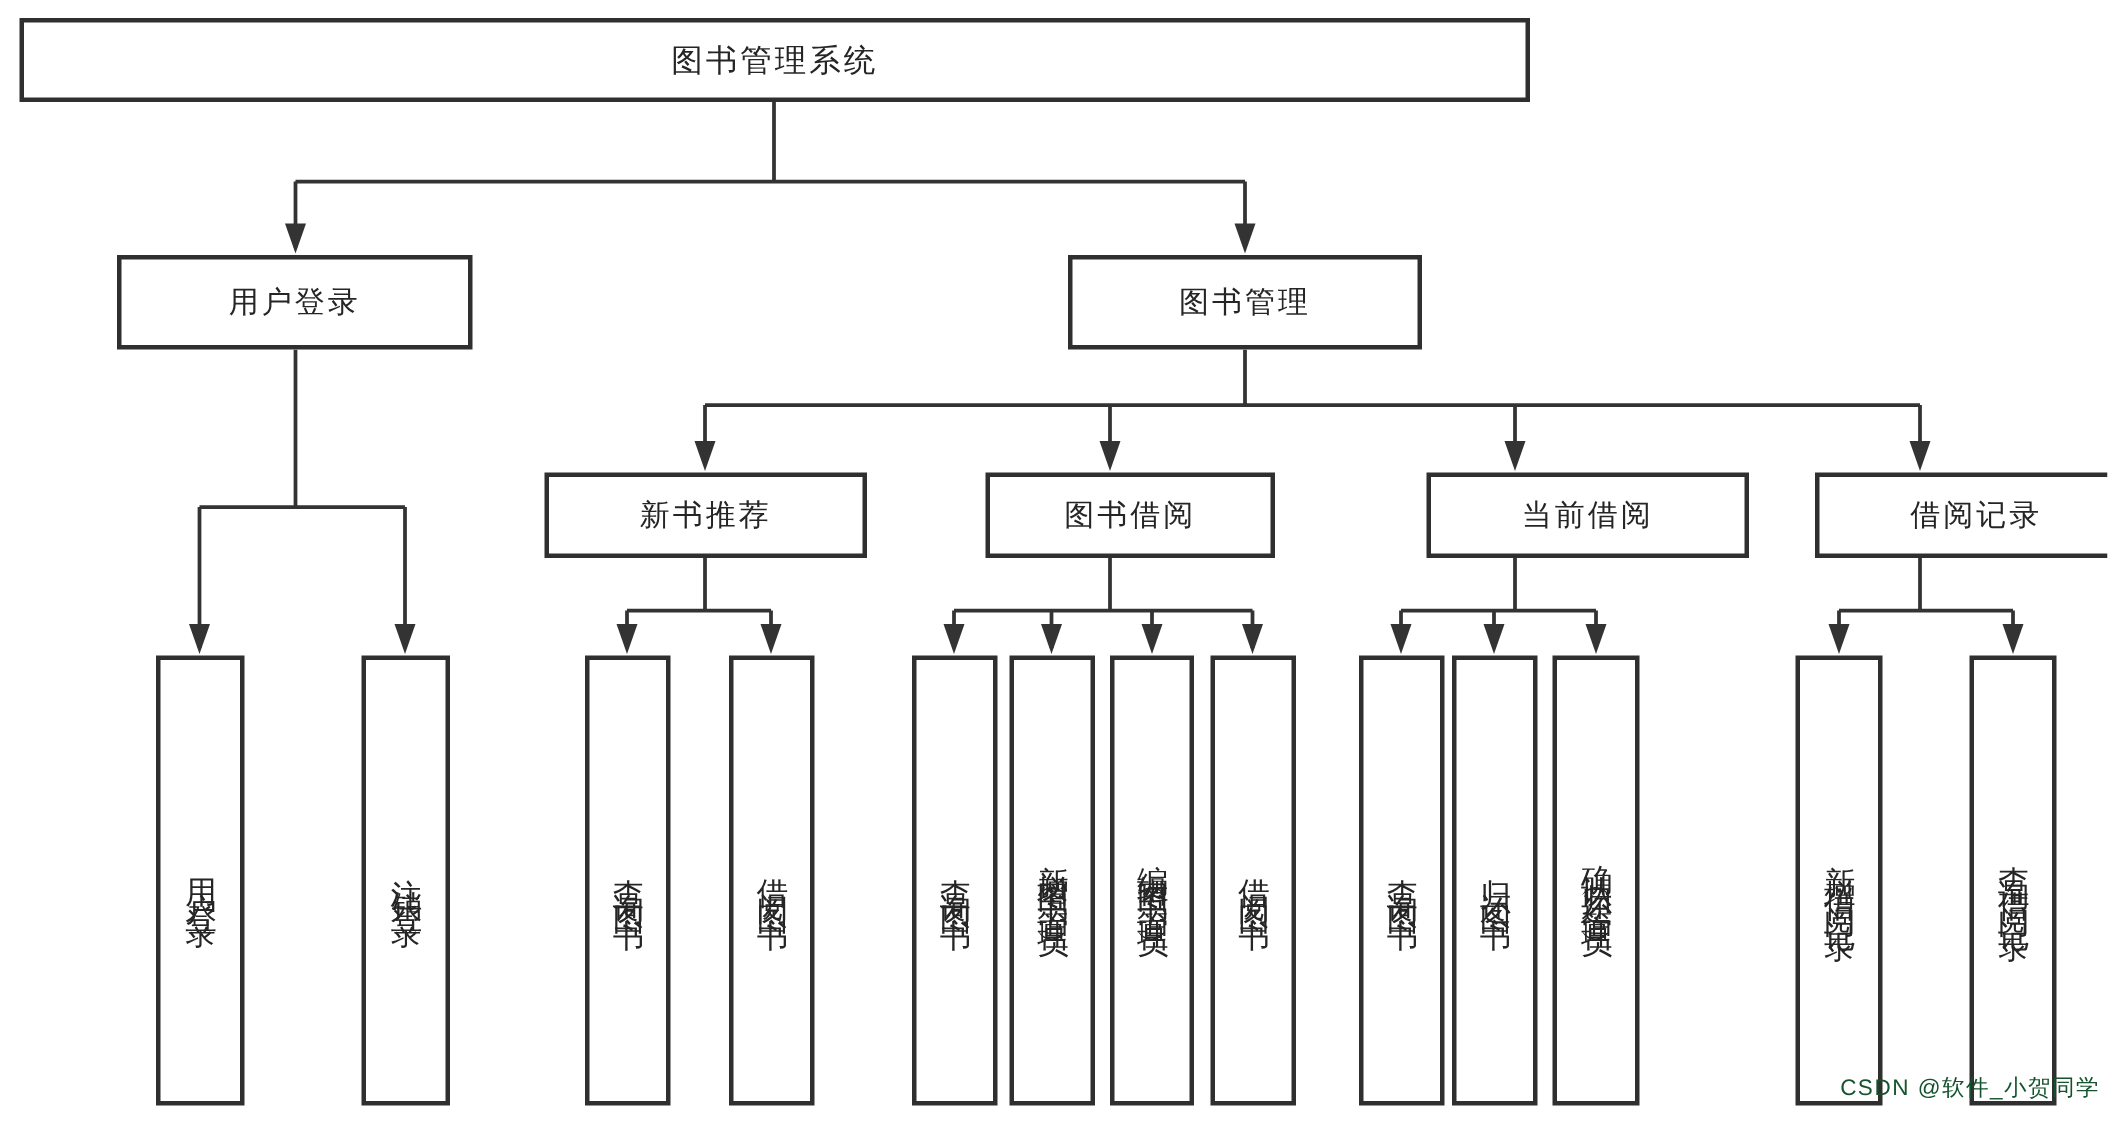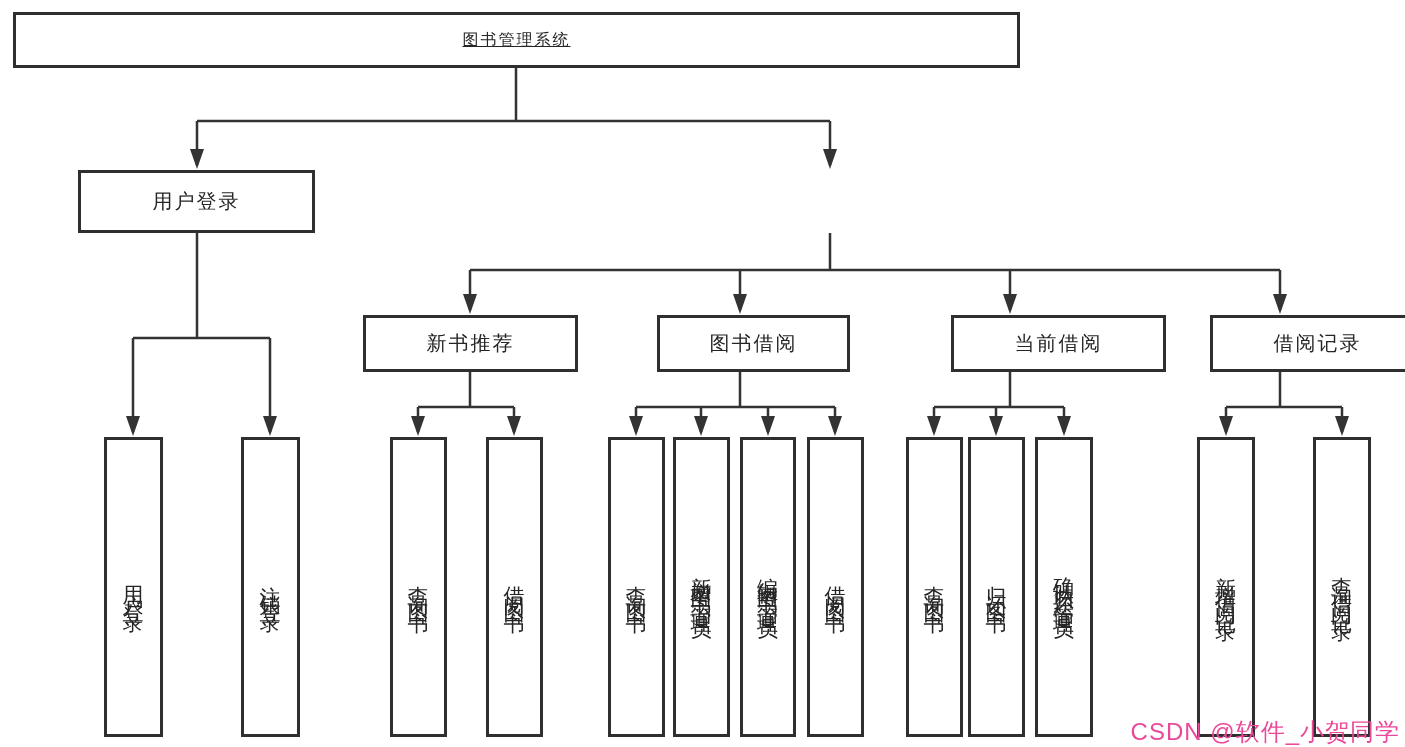--- a/index.html
+++ b/index.html
@@ -43,23 +43,23 @@
     text-orientation: mixed;
     font-size: 21px;
     letter-spacing: 9px;
     line-height: 1;
     z-index: 2;
   }
   .watermark {
     position: absolute;
     right: 5px;
     top: 716px;
-    font-size: 24px;
+    font-size: 15px;
     letter-spacing: 1px;
-    color: #ec4899;
+    color: #14532d;
     z-index: 5;
   }
 </style>
 </head>
 <body>
 
 <div class="stage">
 
   <svg class="wires" viewBox="0 0 1405 747" xmlns="http://www.w3.org/2000/svg">
     <g stroke="#333333" stroke-width="2.5" fill="none">
@@ -87,23 +87,24 @@
       <polygon points="761,416 775,416 768,436"></polygon>
       <polygon points="828,416 842,416 835,436"></polygon>
       <polygon points="927,416 941,416 934,436"></polygon>
       <polygon points="989,416 1003,416 996,436"></polygon>
       <polygon points="1057,416 1071,416 1064,436"></polygon>
       <polygon points="1219,416 1233,416 1226,436"></polygon>
       <polygon points="1335,416 1349,416 1342,436"></polygon>
     </g>
   </svg>
 
-  <div class="node" style="left:13px; top:12px; width:1007px; height:56px; font-size:16px;text-decoration:underline;">图书管理系统</div>
+  <div class="node" style="left:13px; top:12px; width:1007px; height:56px; font-size:21px;">图书管理系统</div>
 
   <div class="node" style="left:78px; top:170px; width:237px; height:63px;">用户登录</div>
+  <div class="node" style="left:712px; top:170px; width:236px; height:63px;">图书管理</div>
 
   <div class="node" style="left:363px; top:315px; width:215px; height:57px;">新书推荐</div>
   <div class="node" style="left:633px; top:315px; width:193px; height:57px;margin-left:24px;">图书借阅</div>
   <div class="node" style="left:903px; top:315px; width:215px; height:57px;margin-left:48px;">当前借阅</div>
   <div class="node" style="left:1173px; top:315px; width:215px; height:57px;margin-left:37px;">借阅记录</div>
 
   <div class="leaf" style="left:104px; top:437px; width:59px; height:300px;">用户登录</div>
   <div class="leaf" style="left:241px; top:437px; width:59px; height:300px;">注销登录</div>
 
   <div class="leaf" style="left:390px; top:437px; width:57px; height:300px;">查询图书</div>

